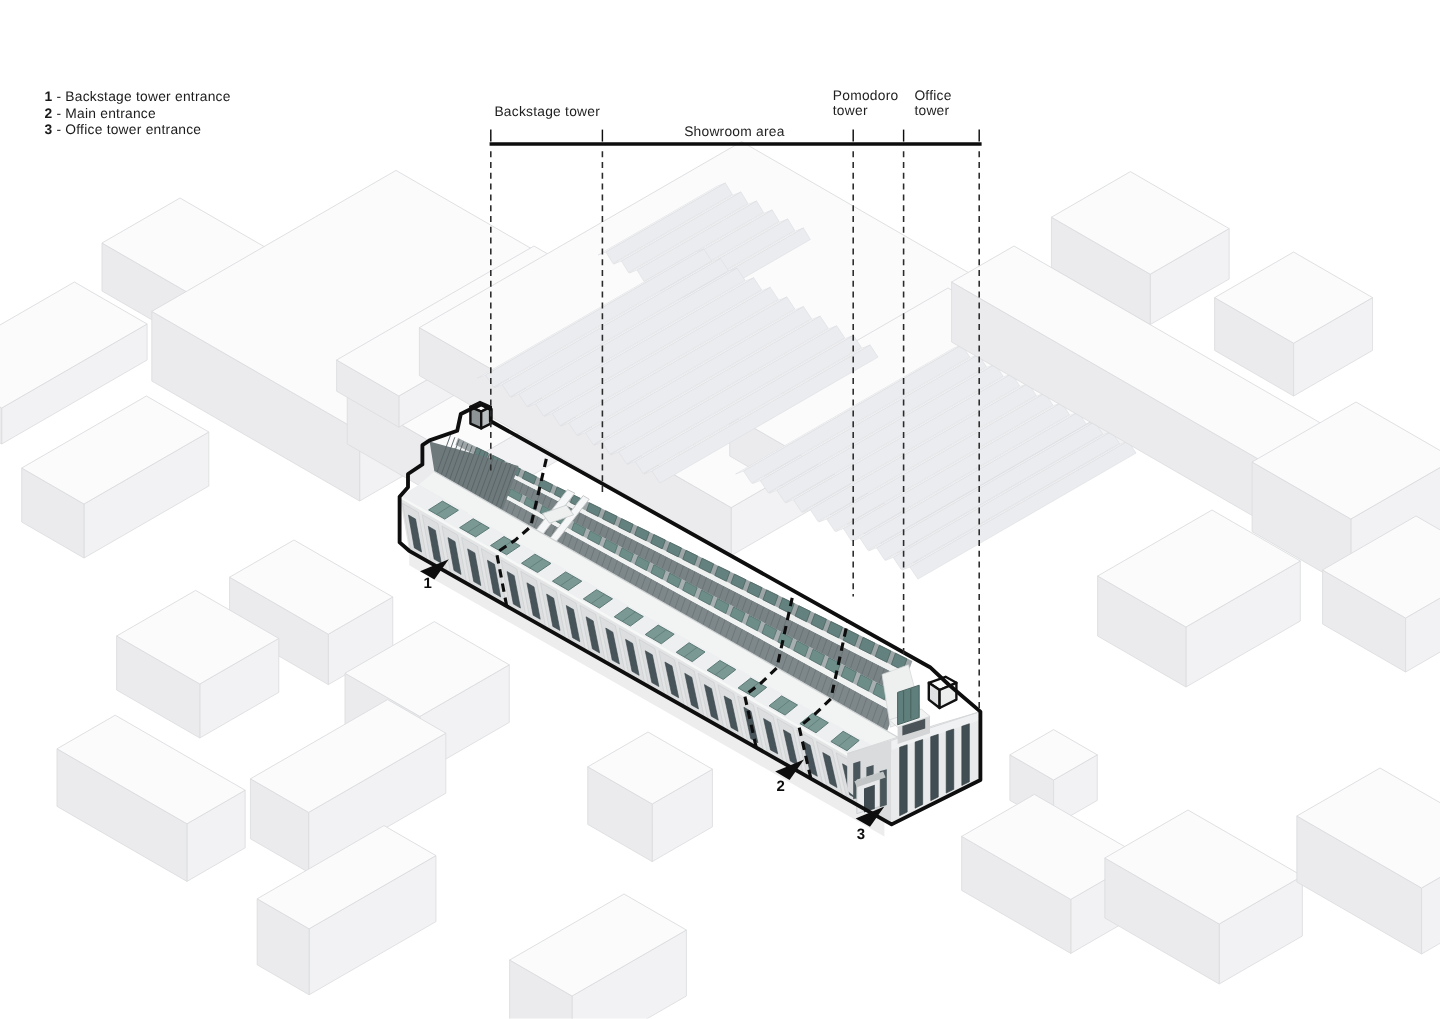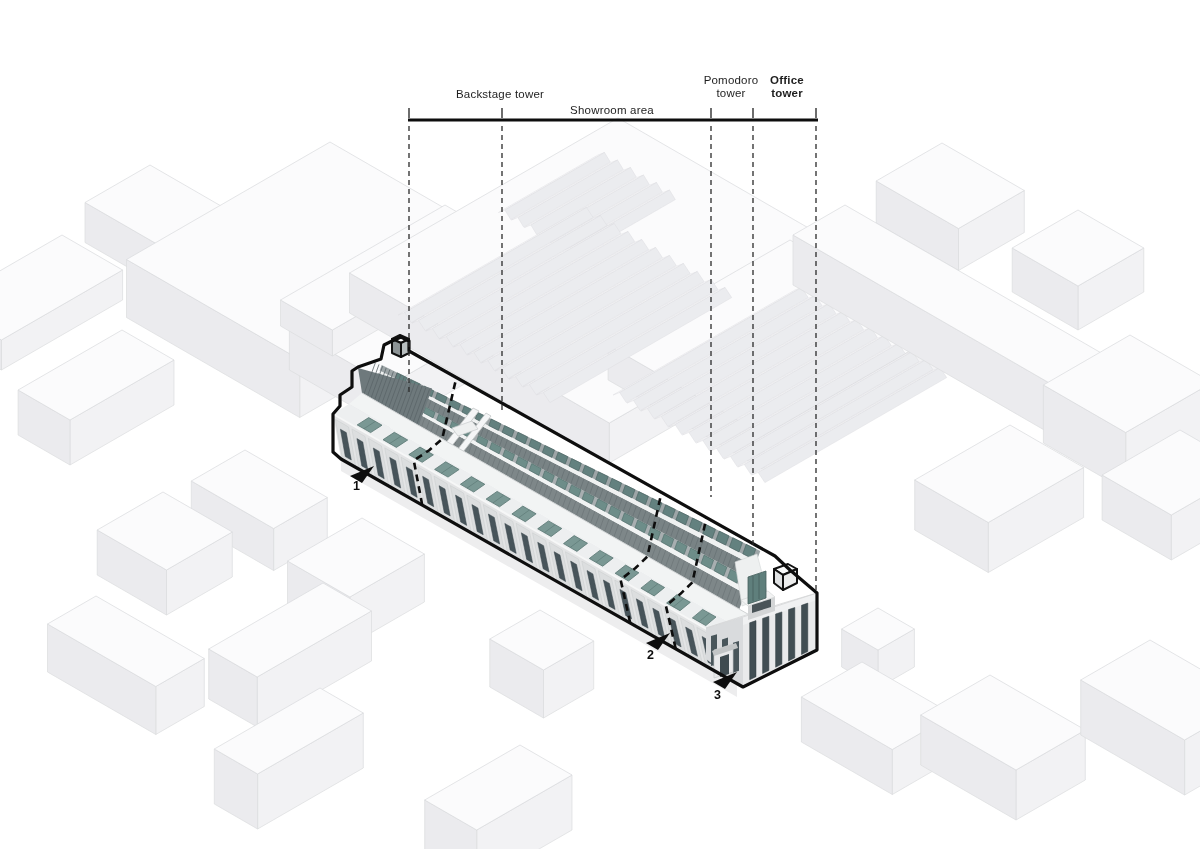--- a/index.html
+++ b/index.html
@@ -2,21 +2,21 @@
 <html><head>
 <meta charset="utf-8">
 <style>
   html,body{margin:0;padding:0;background:#ffffff;}
   #stage{position:relative;width:1200px;height:849px;background:#ffffff;overflow:hidden;
          font-family:"Liberation Sans",sans-serif;}
   #scene{position:absolute;left:0;top:0;}
   .legend{position:absolute;left:37px;top:74px;font-size:11.5px;line-height:14px;color:#1b1b1b;letter-spacing:.2px;}
   .legend-row span{vertical-align:baseline;}
   .lnum{font-weight:700;}
-  .sec-label{position:absolute;font-size:11.5px;color:#1e1e1e;letter-spacing:.2px;text-align:center;
+  .sec-label{position:absolute;font-size:11.5px;color:#1e1e1e;letter-spacing:.2px;text-align:left;
              transform:translateX(-50%);line-height:13px;}
   .marker-num{position:absolute;font-weight:700;font-size:12.5px;color:#0d0d0d;}
 </style>
 </head>
 <body>
 
 <div id="stage">
   <svg id="scene" width="1200" height="849" viewBox="0 0 1200 849">
       <polygon points="232.3,212.5 167.3,250.0 167.3,290.0 232.3,252.5" fill="#f2f2f4" stroke="#dbdcde" stroke-width="0.7" stroke-linejoin="round"></polygon>
       <polygon points="85.0,202.5 167.3,250.0 167.3,290.0 85.0,242.5" fill="#ebebee" stroke="#dbdcde" stroke-width="0.7" stroke-linejoin="round"></polygon>
@@ -529,22 +529,27 @@
       <line x1="711" y1="126" x2="711" y2="497" stroke="#2a2a2a" stroke-width="1.3" stroke-dasharray="5 4"></line>
       <line x1="753" y1="108" x2="753" y2="118" stroke="#0d0d0d" stroke-width="1.2"></line>
       <line x1="753" y1="126" x2="753" y2="545" stroke="#2a2a2a" stroke-width="1.3" stroke-dasharray="5 4"></line>
       <line x1="816" y1="108" x2="816" y2="118" stroke="#0d0d0d" stroke-width="1.2"></line>
       <line x1="816" y1="126" x2="816" y2="590" stroke="#2a2a2a" stroke-width="1.3" stroke-dasharray="5 4"></line>
       <polygon points="350.0,476.0 374.0,466.0 362.0,483.0" fill="#0d0d0d" stroke="none" stroke-width="0" stroke-linejoin="round"></polygon>
       <polygon points="646.0,643.0 670.0,633.0 658.0,650.0" fill="#0d0d0d" stroke="none" stroke-width="0" stroke-linejoin="round"></polygon>
       <polygon points="713.0,682.0 737.0,672.0 725.0,689.0" fill="#0d0d0d" stroke="none" stroke-width="0" stroke-linejoin="round"></polygon>
     </svg>
 
+  <div class="legend">
+    <div class="legend-row"><span class="lnum">1</span><span> - </span><span>Backstage tower entrance</span></div>
+    <div class="legend-row"><span class="lnum">2</span><span> - </span><span>Main entrance</span></div>
+    <div class="legend-row"><span class="lnum">3</span><span> - </span><span>Office tower entrance</span></div>
+  </div>
 
-  <div class="sec-label" style="left:456px;top:88px;margin-left:44px;">Backstage tower</div>
+  <div class="sec-label" style="left:456px;top:88px;">Backstage tower</div>
   <div class="sec-label" style="left:612px;top:88px;margin-top:16px;">Showroom area</div>
   <div class="sec-label" style="left:731px;top:74px;width:74px;margin-left:-37px;transform:none;">Pomodoro tower</div>
-  <div class="sec-label" style="left:787px;top:74px;width:50px;margin-left:-25px;transform:none;font-weight:bold;">Office tower</div>
+  <div class="sec-label" style="left:787px;top:74px;width:50px;margin-left:-25px;transform:none;">Office tower</div>
 
   <div class="marker-num" style="left:353px;top:479px;">1</div>
   <div class="marker-num" style="left:647px;top:648px;">2</div>
   <div class="marker-num" style="left:714px;top:688px;">3</div>
 </div>
 
 </body></html>

